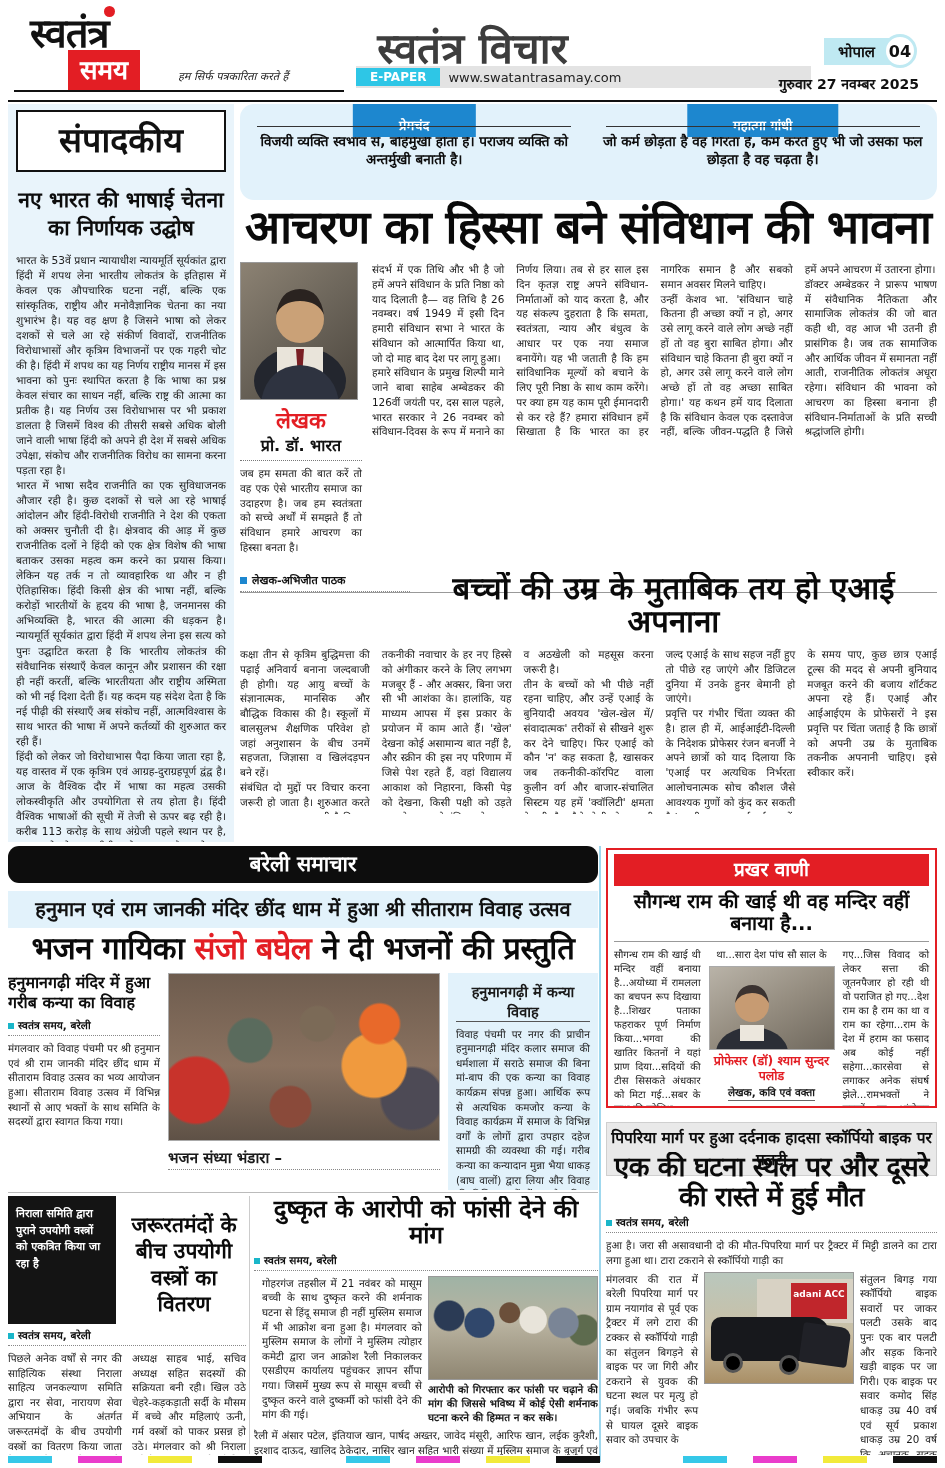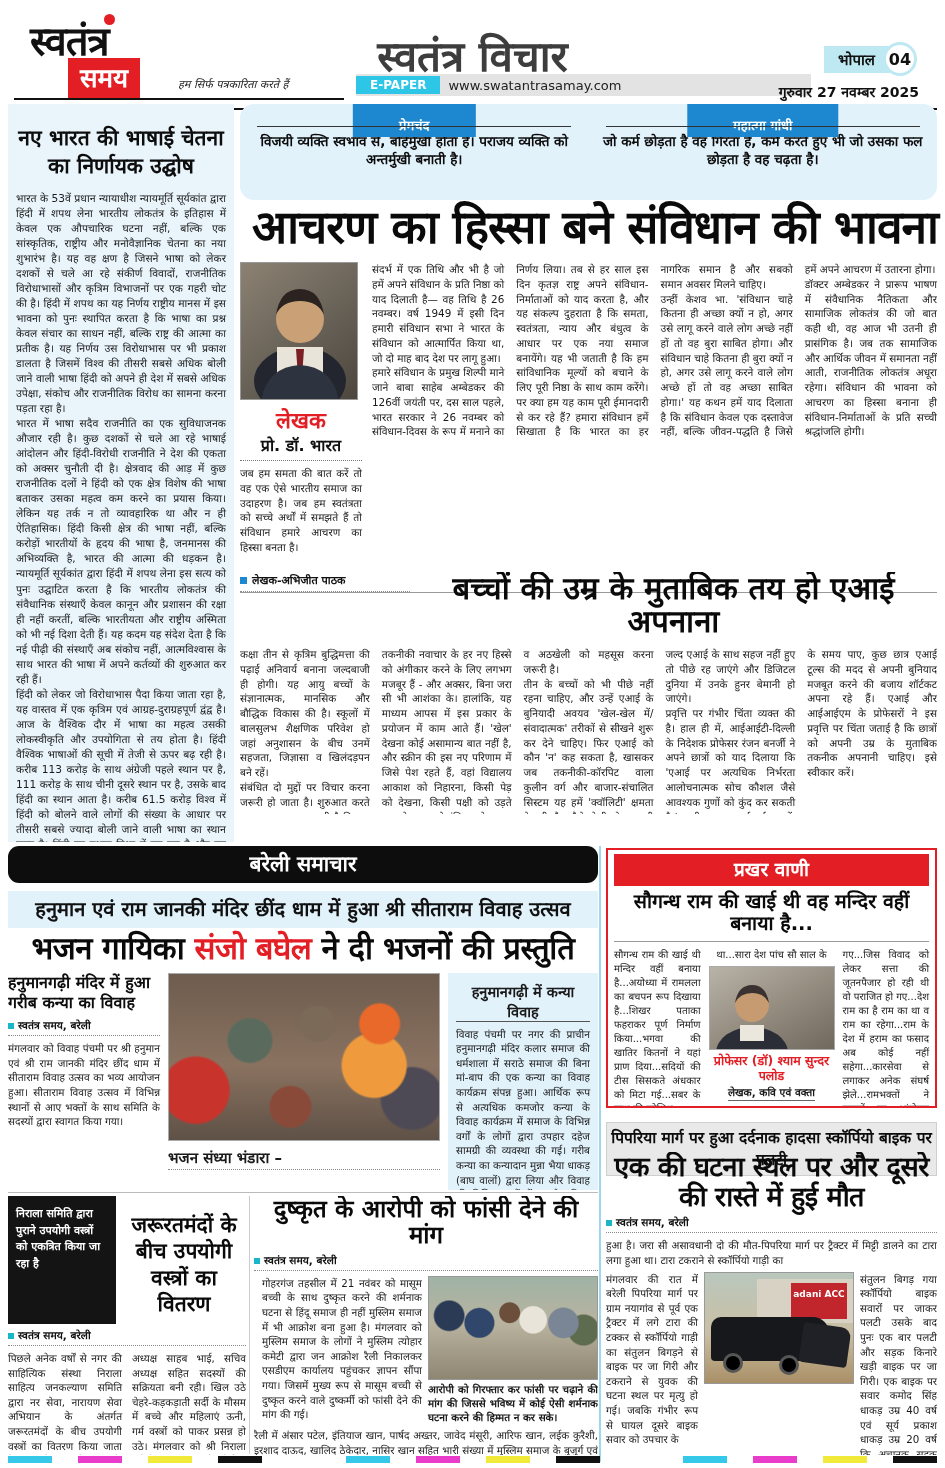--- a/index.html
+++ b/index.html
@@ -1,21 +1,21 @@
 <!DOCTYPE html>
 <html lang="hi"><head>
 <meta charset="utf-8">
 <style>
   * { margin:0; padding:0; box-sizing:border-box; }
   html,body { background:#fff; }
   body { font-family:"DejaVu Sans", sans-serif; color:#1a1a1a; }
   .page { position:relative; width:945px; height:1468px; background:#fff; overflow:hidden; margin:0 auto; }
 
   
-  .hdr { position:absolute; left:0; top:12px; width:945px; height:99px; }
+  .hdr { position:absolute; left:0; top:4px; width:945px; height:99px; }
   .logo-block { position:absolute; left:30px; top:8px; width:160px; }
   .logo1 { font-size:40px; font-weight:bold; color:#111; line-height:1.05; letter-spacing:-1px; position:relative; }
   .logo1 .dot { position:absolute; left:74px; top:-6px; width:11px; height:11px; background:#e31e24; border-radius:50%; }
   .logo2 { display:inline-block; margin-left:38px; margin-top:-4px; background:#e31e24; color:#fff; font-size:26px; font-weight:bold; padding:1px 12px 3px; }
   .tagline { position:absolute; left:178px; top:64px; font-size:11px; color:#222; font-style:italic; white-space:nowrap; }
   .logo-rule { position:absolute; left:14px; top:86px; width:330px; height:2px; background:#111; }
   .page-title { position:absolute; left:50%; transform:translateX(-50%); top:14px; font-size:42px; font-weight:bold; color:#3d3d3d; white-space:nowrap; }
   .epaper-strip { position:absolute; left:356px; top:62px; width:455px; height:22px; background:#e3e3e3; display:flex; align-items:center; }
   .epaper { background:#2ec6e6; color:#fff; font-weight:bold; font-size:12px; padding:2px 14px; margin-right:8px; }
   .site { font-size:13px; color:#222; }
@@ -32,21 +32,21 @@
   .ed-body { font-size:10.6px; line-height:1.42; text-align:justify; white-space:pre-line; color:#1c1c1c; }
 
   
   .quotes { position:absolute; left:240px; top:104px; width:697px; height:96px; background:#e2f2fb; border-radius:14px; display:flex; }
   .quote { flex:1; position:relative; padding:22px 14px 6px; }
   .quote-tab { position:absolute; top:0; left:50%; transform:translateX(-50%); background:#1d87cf; color:#fff; font-size:13px; font-weight:bold; padding:12px 46px 3px; white-space:nowrap; }
   .quote-line { position:absolute; top:22px; left:5%; width:90%; height:1px; background:#333; }
   .quote-text { margin-top:6px; font-size:13.5px; font-weight:bold; text-align:center; color:#0d0d0d; line-height:1.35; }
 
   
-  .main-headline { position:absolute; left:238px; top:204px; width:700px; font-size:46px; font-weight:bold; color:#0a0a0a; text-align:right; line-height:1.0; letter-spacing:-1px; }
+  .main-headline { position:absolute; left:238px; top:204px; width:700px; font-size:46px; font-weight:bold; color:#0a0a0a; text-align:center; line-height:1.0; letter-spacing:-1px; }
   .main-body { position:absolute; left:240px; top:262px; width:697px; height:322px; display:flex; gap:10px; overflow:hidden; }
   .author-col { width:122px; flex:none; }
   .author-photo { width:118px; height:138px; border:1px solid #999; background:linear-gradient(140deg,#8c8273 0%,#6e675c 45%,#4c463e 100%); position:relative; overflow:hidden; }
   .author-photo svg { position:absolute; left:0; top:0; }
   .author-label { color:#e31e24; font-size:22px; font-weight:bold; text-align:center; margin-top:4px; }
   .author-name { font-size:16px; font-weight:bold; text-align:center; color:#111; border-bottom:1px dotted #777; padding-bottom:4px; }
   .author-col .colstart { font-size:10.4px; line-height:1.42; text-align:justify; margin-top:5px; }
   .main-cols { flex:1; columns:4; column-gap:12px; font-size:10.4px; line-height:1.42; text-align:justify; white-space:pre-line; height:322px; }
 
   .zone-sep { position:absolute; left:240px; top:592px; width:697px; height:1px; background:#999; }
@@ -171,20 +171,21 @@
     </div>
     <div class="city-wrap">
       <span class="city-chip">भोपाल</span>
       <span class="page-circle">04</span>
     </div>
     <div class="hdr-date">गुरुवार 27 नवम्बर 2025</div>
     <div class="hdr-rule"></div>
   </div>
 
   <aside class="editorial">
+    <div class="ed-badge">संपादकीय</div>
     <div class="ed-headline">नए भारत की भाषाई चेतना का निर्णायक उद्घोष</div>
     <div class="ed-body">भारत के 53वें प्रधान न्यायाधीश न्यायमूर्ति सूर्यकांत द्वारा हिंदी में शपथ लेना भारतीय लोकतंत्र के इतिहास में केवल एक औपचारिक घटना नहीं, बल्कि एक सांस्कृतिक, राष्ट्रीय और मनोवैज्ञानिक चेतना का नया शुभारंभ है। यह वह क्षण है जिसने भाषा को लेकर दशकों से चले आ रहे संकीर्ण विवादों, राजनीतिक विरोधाभासों और कृत्रिम विभाजनों पर एक गहरी चोट की है। हिंदी में शपथ का यह निर्णय राष्ट्रीय मानस में इस भावना को पुनः स्थापित करता है कि भाषा का प्रश्न केवल संचार का साधन नहीं, बल्कि राष्ट्र की आत्मा का प्रतीक है। यह निर्णय उस विरोधाभास पर भी प्रकाश डालता है जिसमें विश्व की तीसरी सबसे अधिक बोली जाने वाली भाषा हिंदी को अपने ही देश में सबसे अधिक उपेक्षा, संकोच और राजनीतिक विरोध का सामना करना पड़ता रहा है।
 भारत में भाषा सदैव राजनीति का एक सुविधाजनक औजार रही है। कुछ दशकों से चले आ रहे भाषाई आंदोलन और हिंदी-विरोधी राजनीति ने देश की एकता को अक्सर चुनौती दी है। क्षेत्रवाद की आड़ में कुछ राजनीतिक दलों ने हिंदी को एक क्षेत्र विशेष की भाषा बताकर उसका महत्व कम करने का प्रयास किया। लेकिन यह तर्क न तो व्यावहारिक था और न ही ऐतिहासिक। हिंदी किसी क्षेत्र की भाषा नहीं, बल्कि करोड़ों भारतीयों के हृदय की भाषा है, जनमानस की अभिव्यक्ति है, भारत की आत्मा की धड़कन है। न्यायमूर्ति सूर्यकांत द्वारा हिंदी में शपथ लेना इस सत्य को पुनः उद्घाटित करता है कि भारतीय लोकतंत्र की संवैधानिक संस्थाएँ केवल कानून और प्रशासन की रक्षा ही नहीं करतीं, बल्कि भारतीयता और राष्ट्रीय अस्मिता को भी नई दिशा देती हैं। यह कदम यह संदेश देता है कि नई पीढ़ी की संस्थाएँ अब संकोच नहीं, आत्मविश्वास के साथ भारत की भाषा में अपने कर्तव्यों की शुरुआत कर रही हैं।
 हिंदी को लेकर जो विरोधाभास पैदा किया जाता रहा है, यह वास्तव में एक कृत्रिम एवं आग्रह-दुराग्रहपूर्ण द्वंद्व है। आज के वैश्विक दौर में भाषा का महत्व उसकी लोकस्वीकृति और उपयोगिता से तय होता है। हिंदी वैश्विक भाषाओं की सूची में तेजी से ऊपर बढ़ रही है। करीब 113 करोड़ के साथ अंग्रेजी पहले स्थान पर है, 111 करोड़ के साथ चीनी दूसरे स्थान पर है, उसके बाद हिंदी का स्थान आता है। करीब 61.5 करोड़ विश्व में हिंदी को बोलने वाले लोगों की संख्या के आधार पर तीसरी सबसे ज्यादा बोली जाने वाली भाषा का स्थान प्राप्त है। हिंदी का प्रभाव विश्व में बढ़ रहा है और यह सोशल मीडिया व संचार माध्यमों में भी लगातार उपयोग हो रही है। दुनिया भर के 175 से अधिक विश्वविद्यालयों में हिंदी भाषा पढ़ाई जा रही है। देवनागरी लिपि की वैज्ञानिकता को देखते हुए अनेक देश एक्सपर्ट हिंदी सीखने की ओर आकर्षित हो रहे हैं। भारत सरकार की पहल से अमेरिका, कनाडा, ब्रिटेन, मॉरीशस, दक्षिण अफ्रीका, खाड़ी देशों और यूरोप में हिंदी सीखने वालों की संख्या लगातार बढ़ रही है। विश्व के कई विश्वविद्यालयों में हिंदी साहित्य, भाषाविज्ञान और अनुवाद अध्ययन का विस्तार हुआ है। हिंदी फिल्मों, वेब प्लेटफार्मों और मीडिया विषय पहुंचाई है और यह एक समृद्ध स्थिति है जब हिंदी वैश्विक मंच पर ऊपर रही है।</div>
   </aside>
 
   <div class="quotes">
     <div class="quote">
       <div class="quote-tab">प्रेमचंद</div>
       <div class="quote-line"></div>

